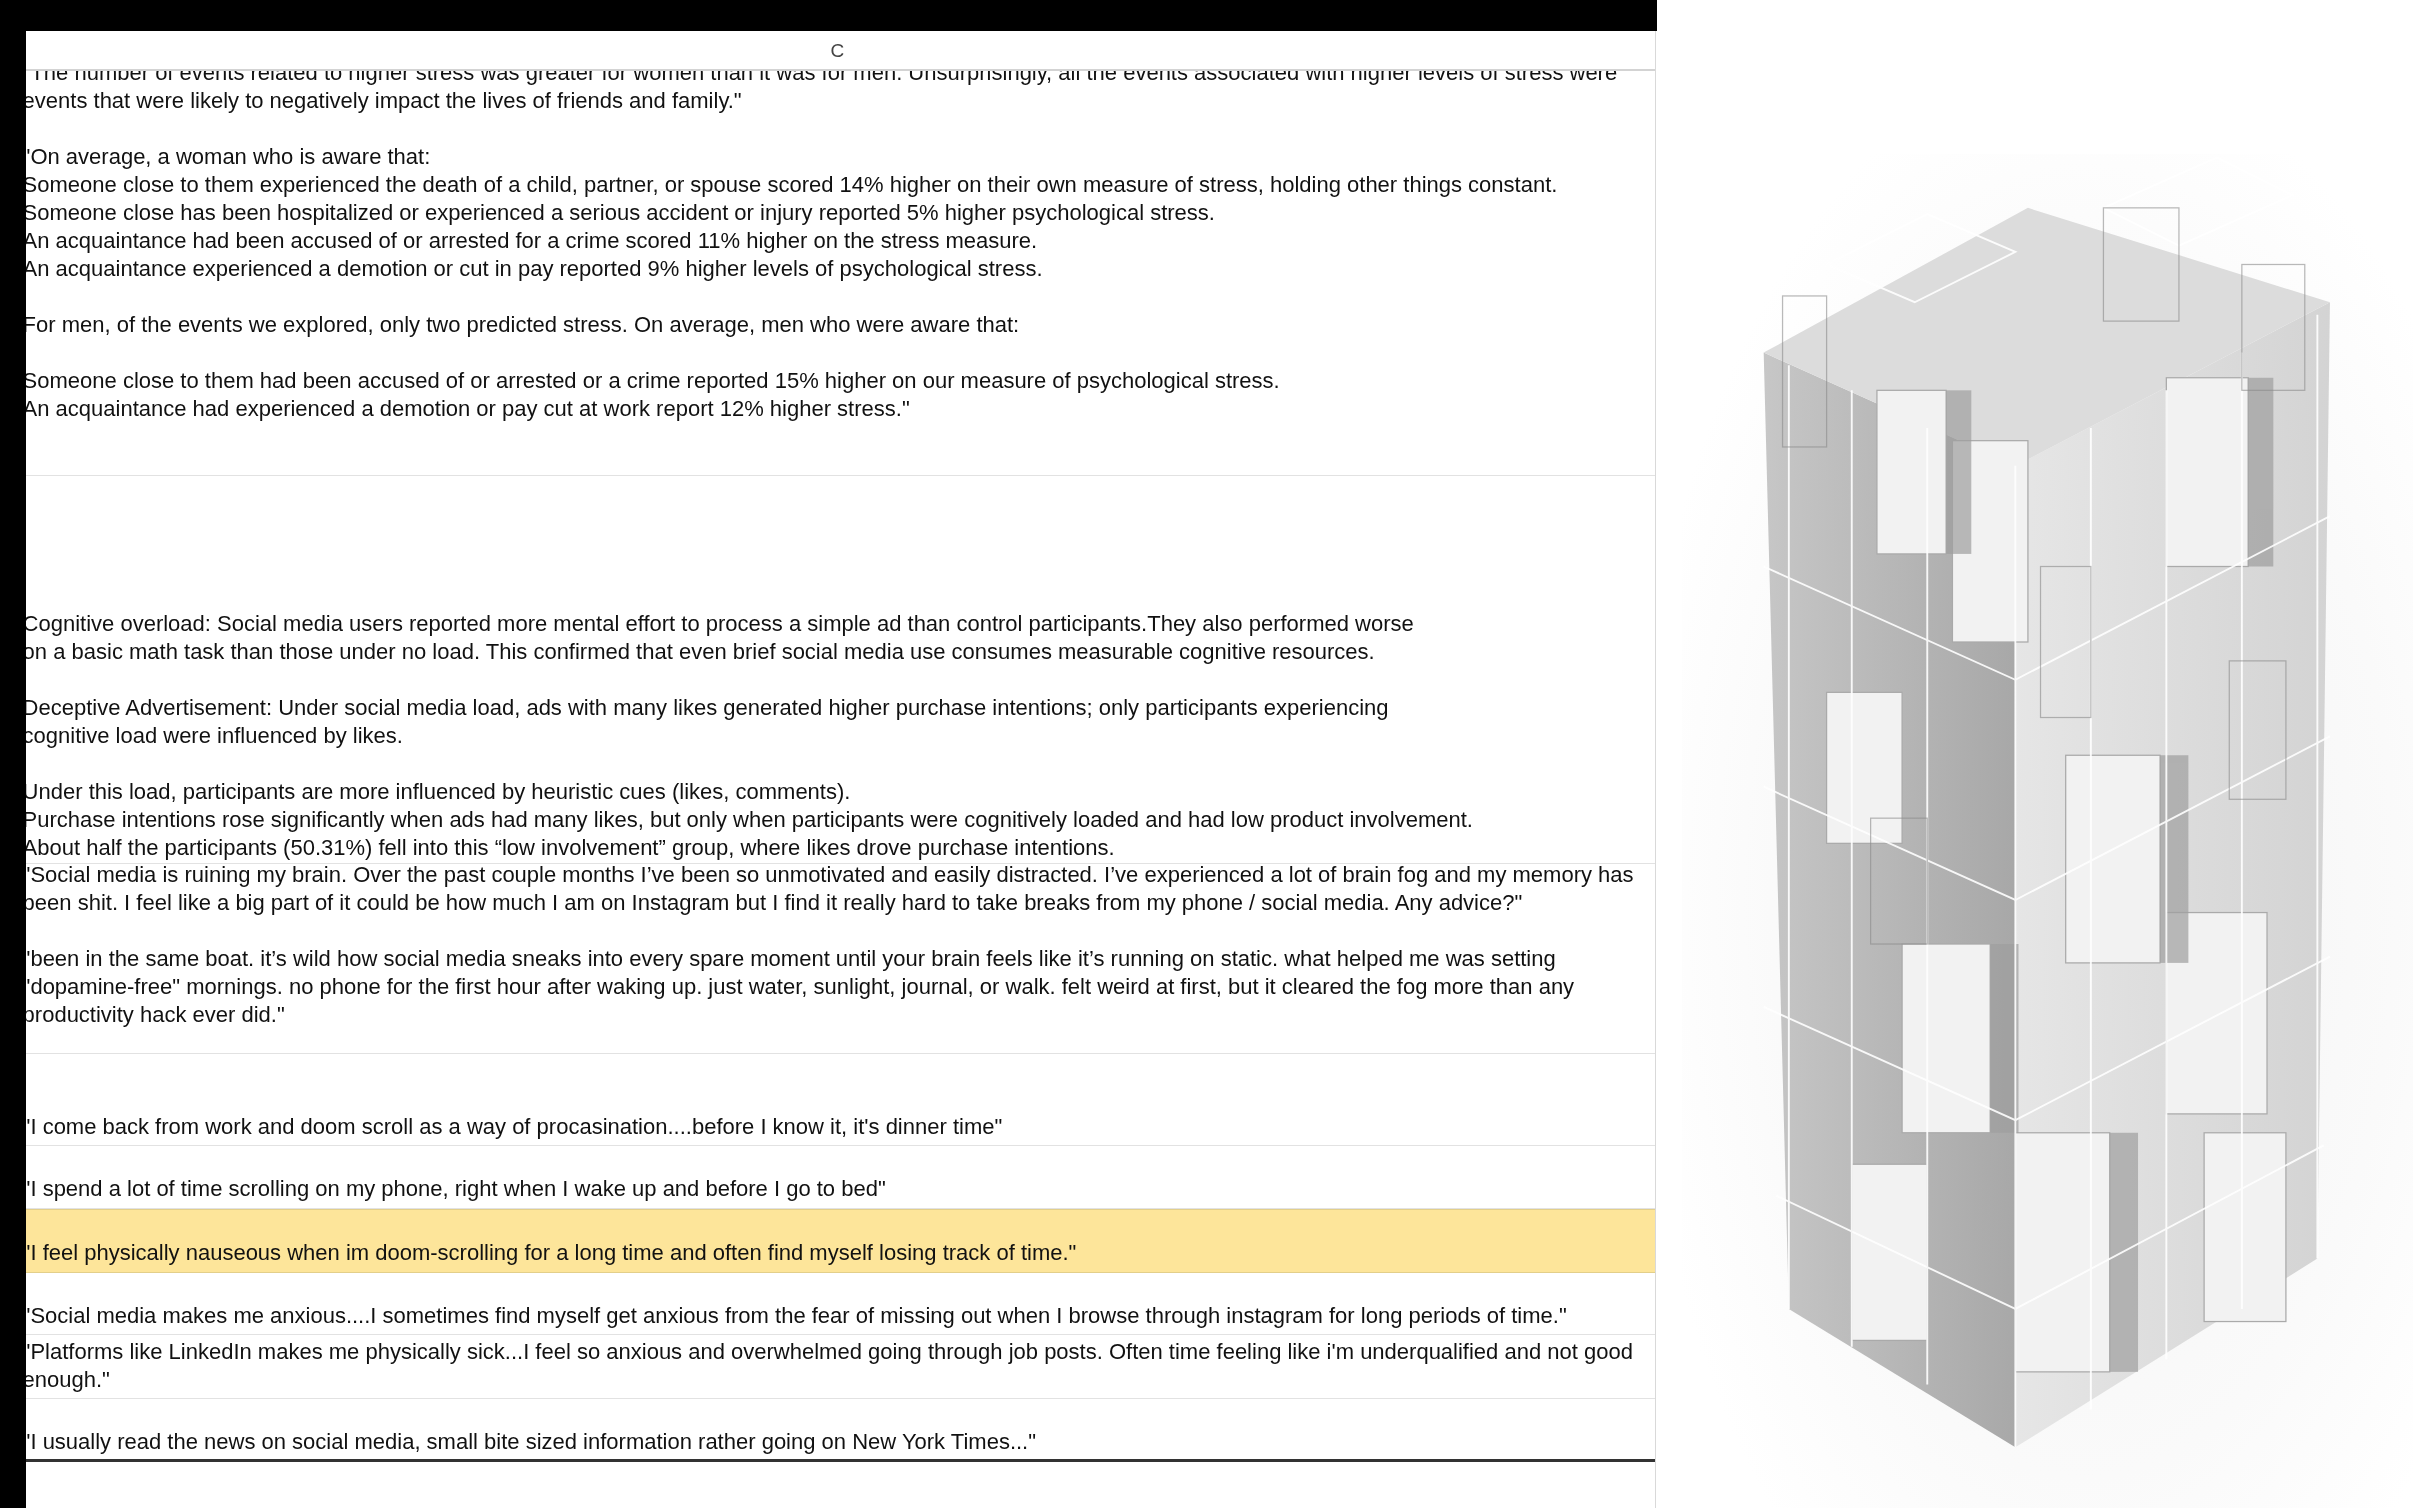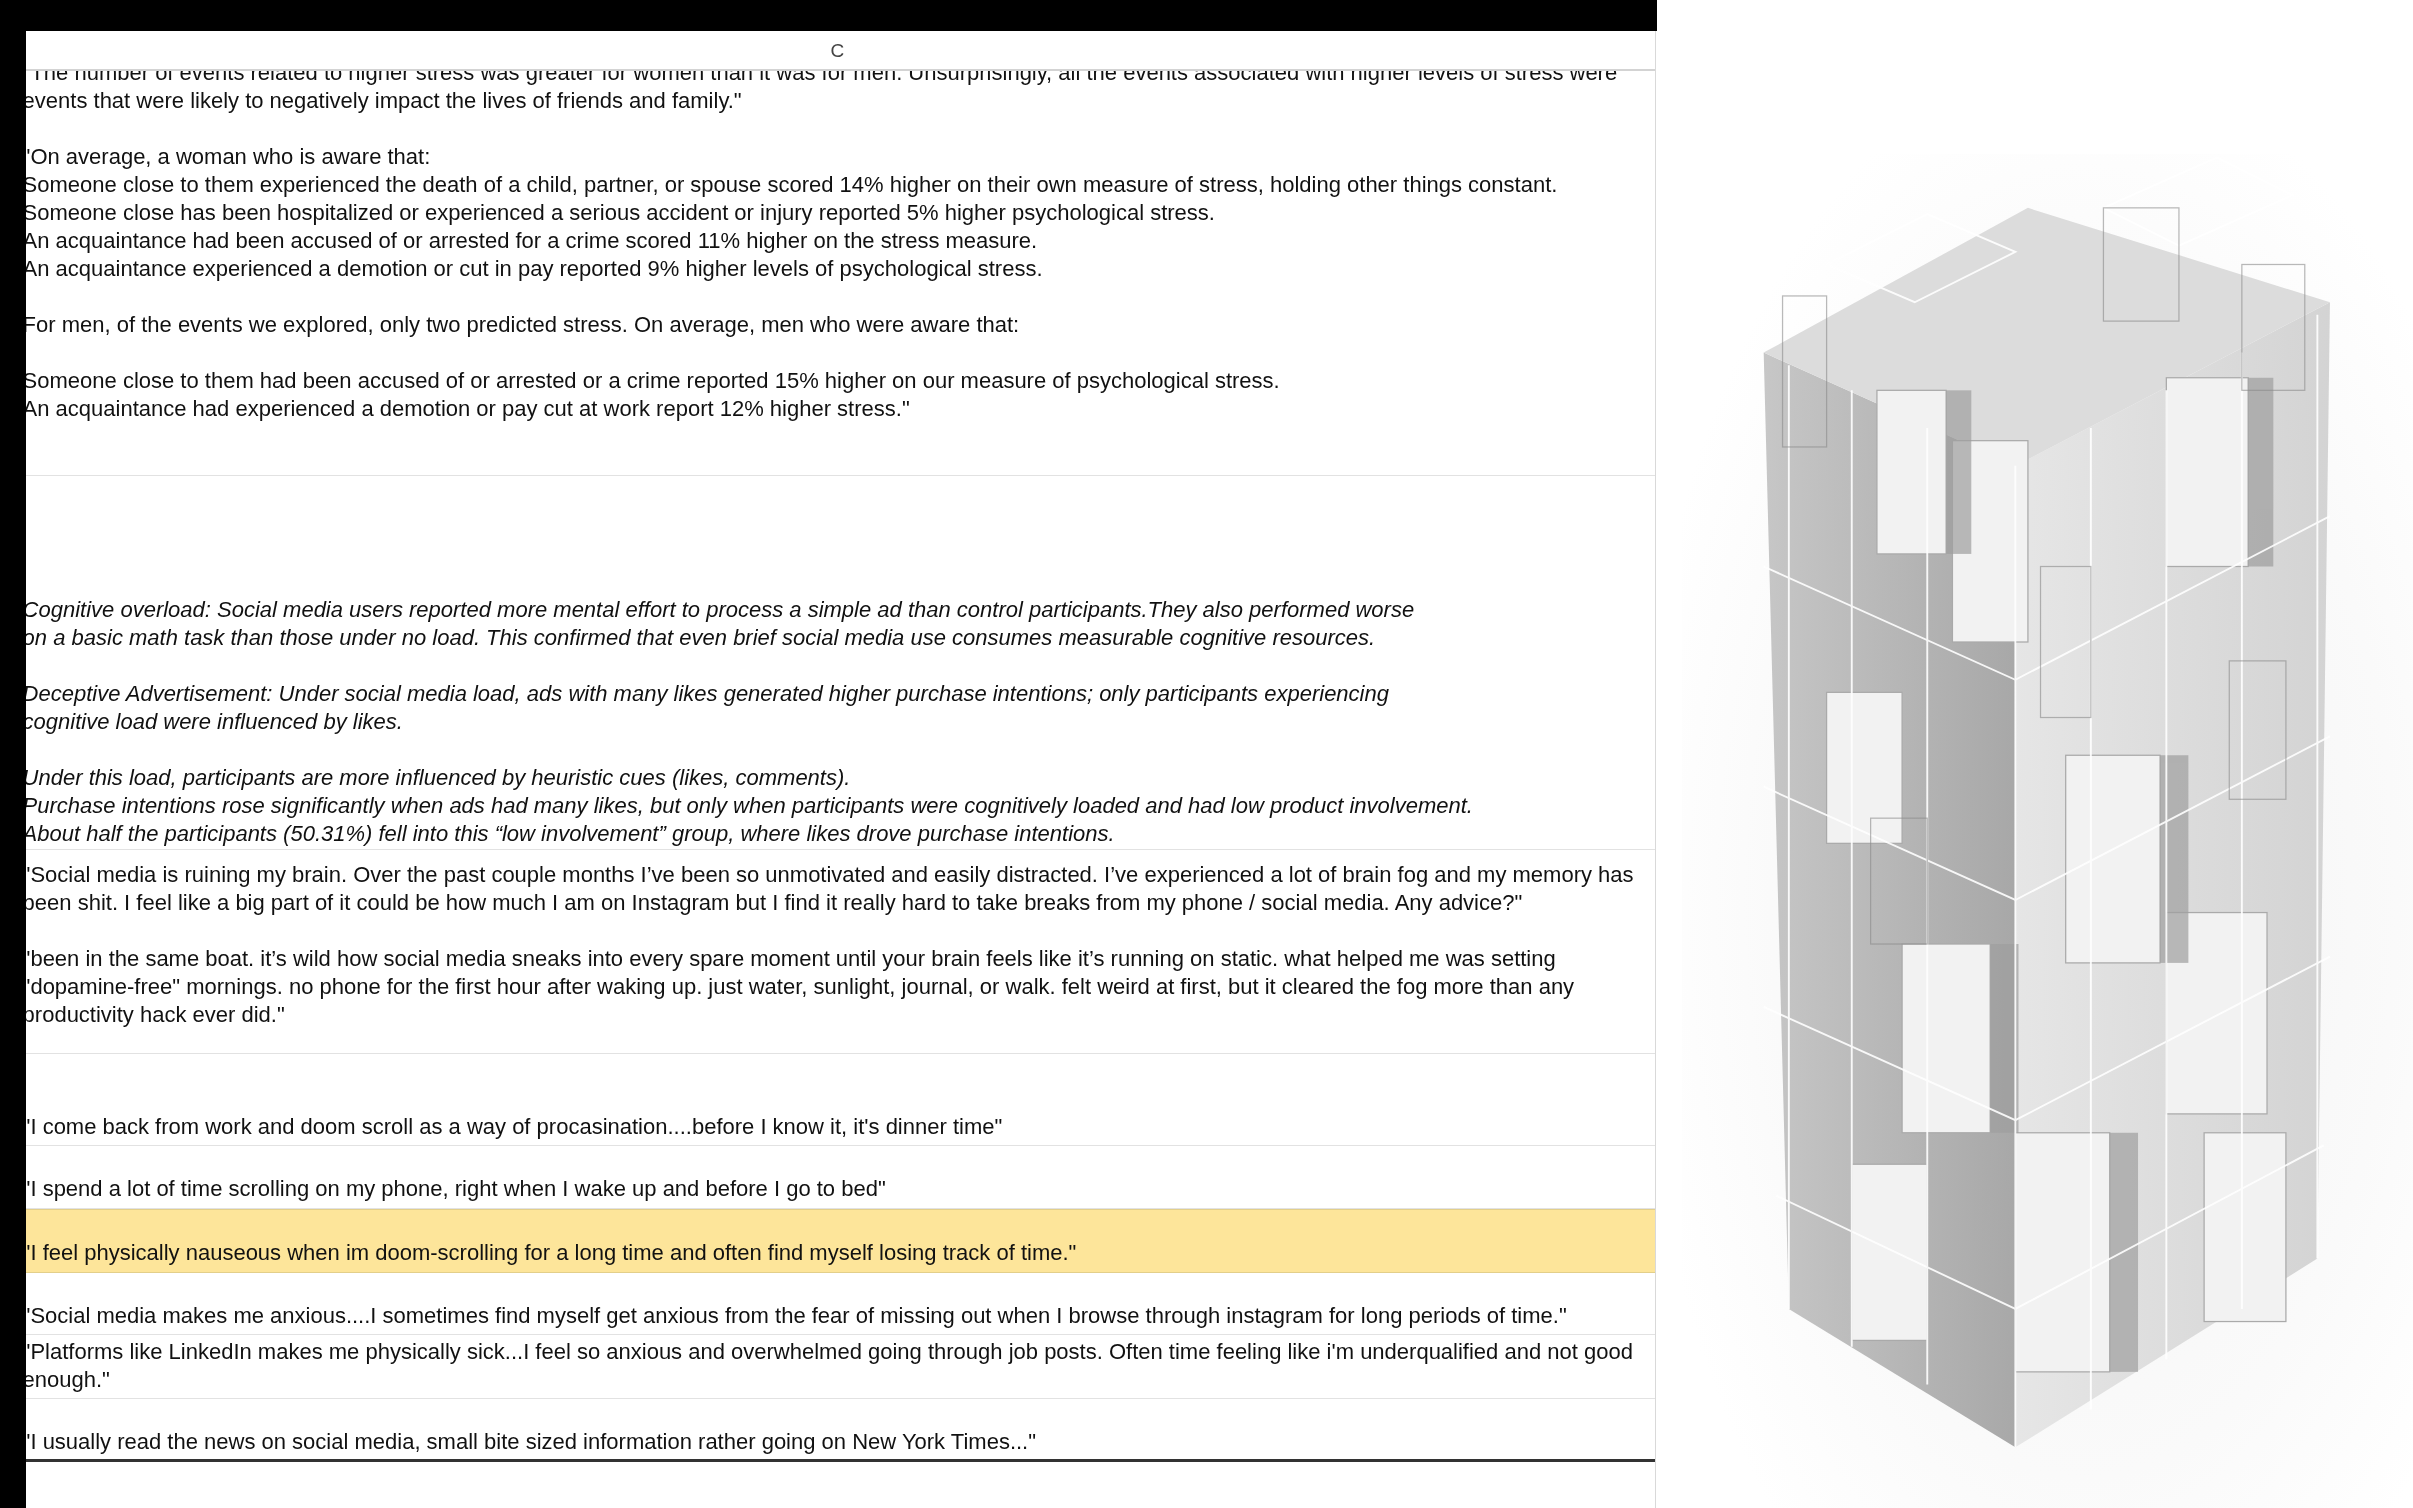--- a/index.html
+++ b/index.html
@@ -41,21 +41,21 @@
 Someone close has been hospitalized or experienced a serious accident or injury reported 5% higher psychological stress.
 An acquaintance had been accused of or arrested for a crime scored 11% higher on the stress measure.
 An acquaintance experienced a demotion or cut in pay reported 9% higher levels of psychological stress.
 
 For men, of the events we explored, only two predicted stress. On average, men who were aware that:
 
 Someone close to them had been accused of or arrested or a crime reported 15% higher on our measure of psychological stress.
 An acquaintance had experienced a demotion or pay cut at work report 12% higher stress."</div>
   </div>
 
-  <div class="row" style="top:442px;height:377px;font-style:italic;">
+  <div class="row" style="top:456px;height:377px;">
     <div class="cell" style="top:123px;">Cognitive overload: Social media users reported more mental effort to process a simple ad than control participants.They also performed worse
 on a basic math task than those under no load. This confirmed that even brief social media use consumes measurable cognitive resources.
 
 Deceptive Advertisement: Under social media load, ads with many likes generated higher purchase intentions; only participants experiencing
 cognitive load were influenced by likes.
 
 Under this load, participants are more influenced by heuristic cues (likes, comments).
 Purchase intentions rose significantly when ads had many likes, but only when participants were cognitively loaded and had low product involvement.
 About half the participants (50.31%) fell into this “low involvement” group, where likes drove purchase intentions.</div>
   </div>

